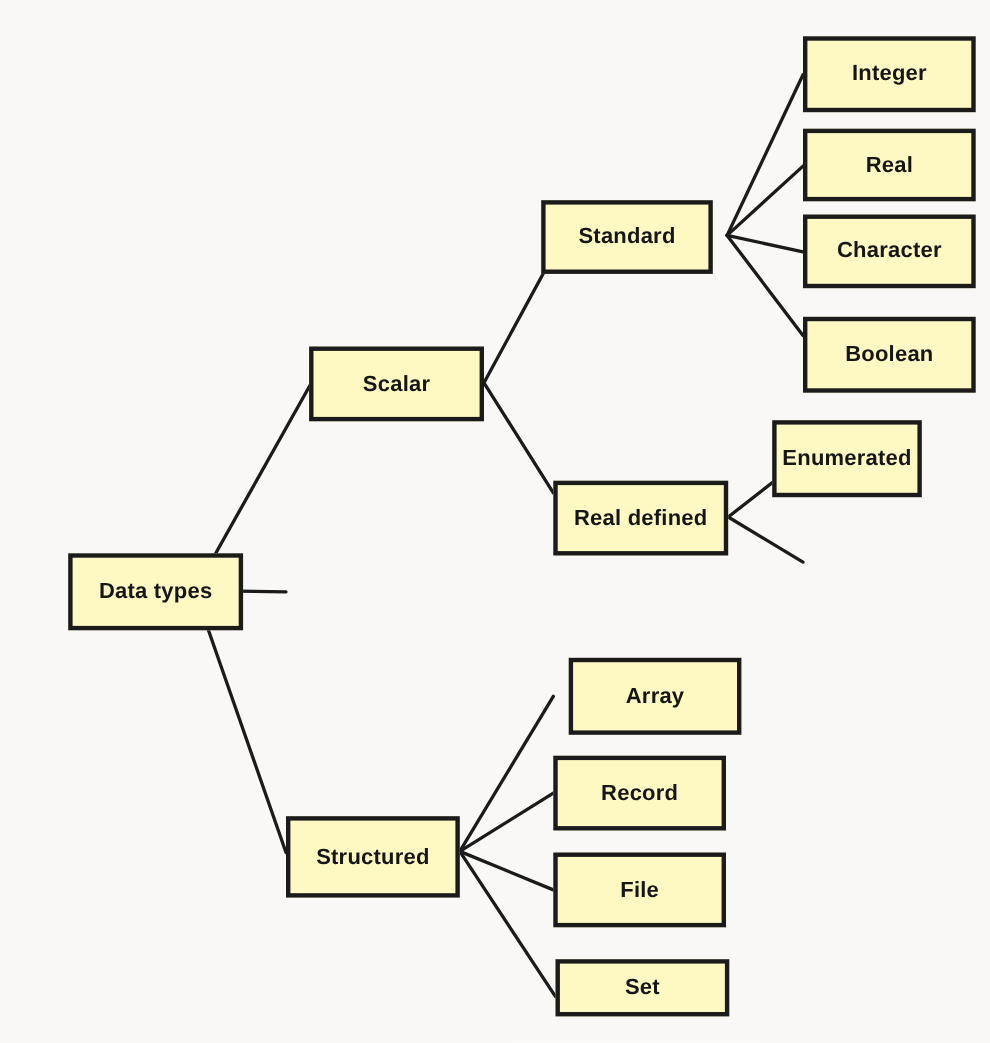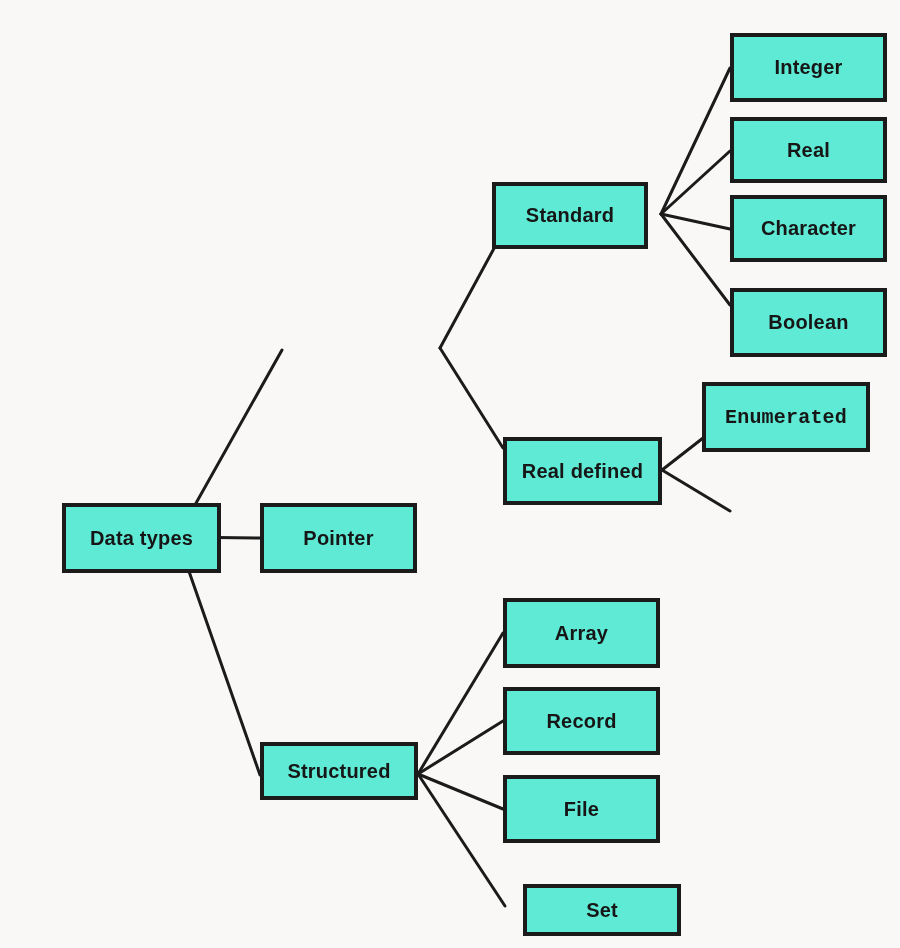--- a/index.html
+++ b/index.html
@@ -24,21 +24,21 @@
     height: 948px;
   }
   .edges line {
     stroke: #1b1b1b;
     stroke-width: 3;
     stroke-linecap: round;
   }
   .node {
     position: absolute;
     box-sizing: border-box;
-    background: #5eead4;
+    background: #fef9c3;
     border: 4px solid #1b1b1b;
     display: flex;
     align-items: center;
     justify-content: center;
     text-align: center;
     font-size: 20px;
     font-weight: bold;
     color: #161616;
     letter-spacing: 0.2px;
   }
@@ -63,26 +63,26 @@
     <line x1="418" y1="774" x2="503" y2="633"></line>
     <line x1="418" y1="774" x2="503" y2="721"></line>
     <line x1="418" y1="774" x2="503" y2="809"></line>
     <line x1="418" y1="774" x2="505" y2="906"></line>
   </svg>
 
   <div class="node" style="left:18px;  top:503px; width:159px; height:70px;margin-left:44px;">
     <span>Data types</span>
   </div>
 
-
-  <div class="node" style="left:260px; top:503px; width:157px; height:70px;">
-    <span>Pointer</span>
+  <div class="node" style="left:281px; top:315px; width:159px; height:68px;">
+    <span>Scalar</span>
   </div>
 
-  <div class="node" style="left:260px; top:742px; width:158px; height:58px;">
+
+  <div class="node" style="left:260px; top:742px; width:158px; height:74px;">
     <span>Structured</span>
   </div>
 
   <div class="node" style="left:492px; top:182px; width:156px; height:67px;">
     <span>Standard</span>
   </div>
 
   <div class="node" style="left:503px; top:437px; width:159px; height:68px;">
     <span>Real defined</span>
   </div>
@@ -96,34 +96,34 @@
   </div>
 
   <div class="node" style="left:730px; top:195px; width:157px; height:67px;">
     <span>Character</span>
   </div>
 
   <div class="node" style="left:730px; top:288px; width:157px; height:69px;">
     <span>Boolean</span>
   </div>
 
-  <div class="node" style="left:702px; top:382px; width:168px; height:70px;font-family:Liberation Mono, monospace;">
+  <div class="node" style="left:702px; top:382px; width:136px; height:70px;">
     <span>Enumerated</span>
   </div>
 
 
-  <div class="node" style="left:503px; top:598px; width:157px; height:70px;">
+  <div class="node" style="left:517px; top:598px; width:157px; height:70px;">
     <span>Array</span>
   </div>
 
   <div class="node" style="left:503px; top:775px; width:157px; height:68px;">
     <span>File</span>
   </div>
 
   <div class="node" style="left:503px; top:687px; width:157px; height:68px;">
     <span>Record</span>
   </div>
 
-  <div class="node" style="left:523px; top:872px; width:158px; height:52px;margin-top:12px;">
+  <div class="node" style="left:505px; top:872px; width:158px; height:52px;">
     <span>Set</span>
   </div>
 
 </div>
 
 </body></html>

